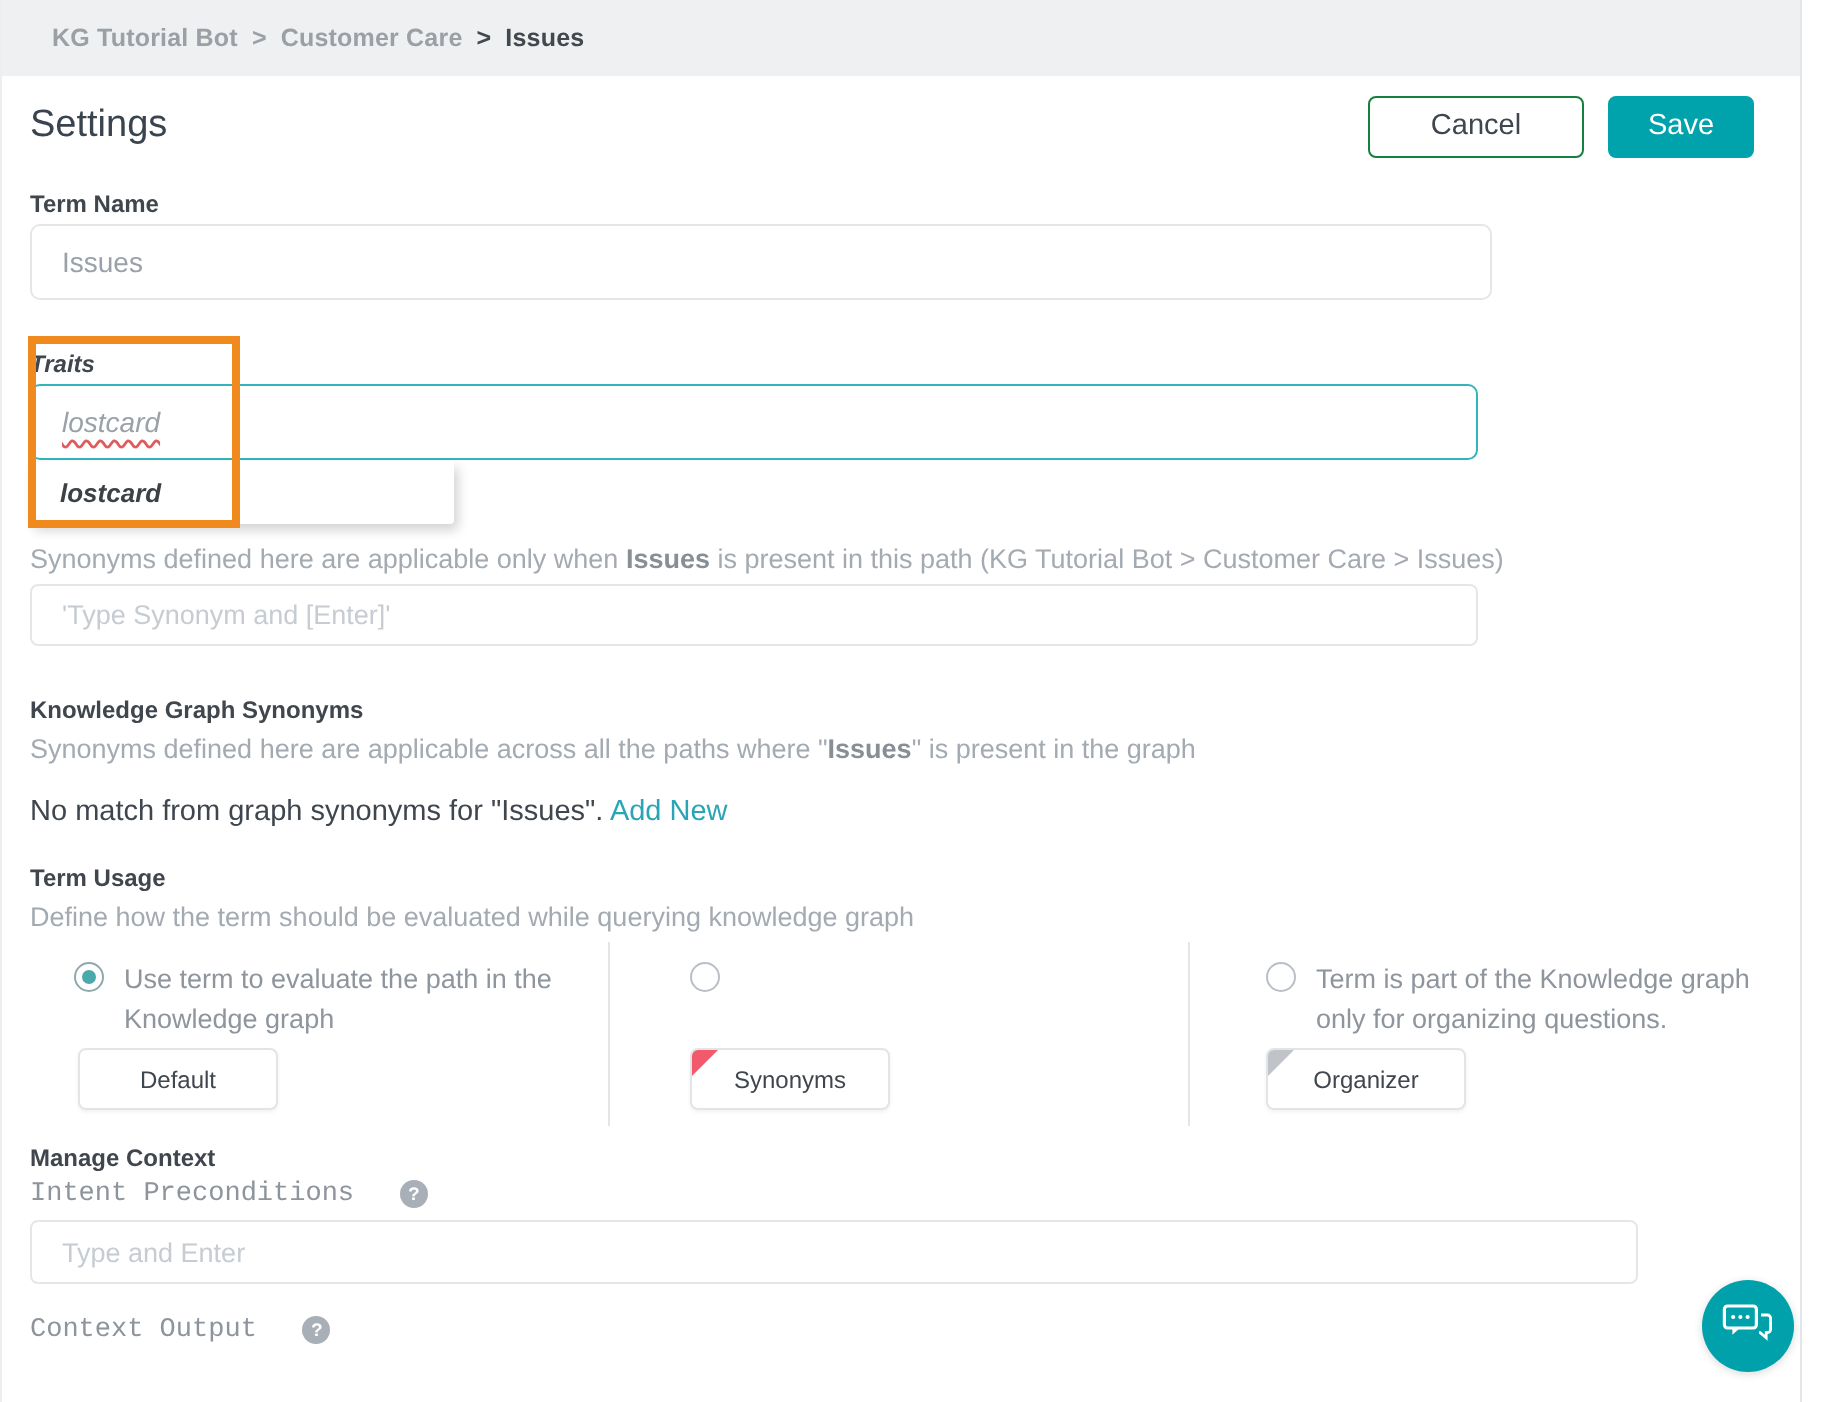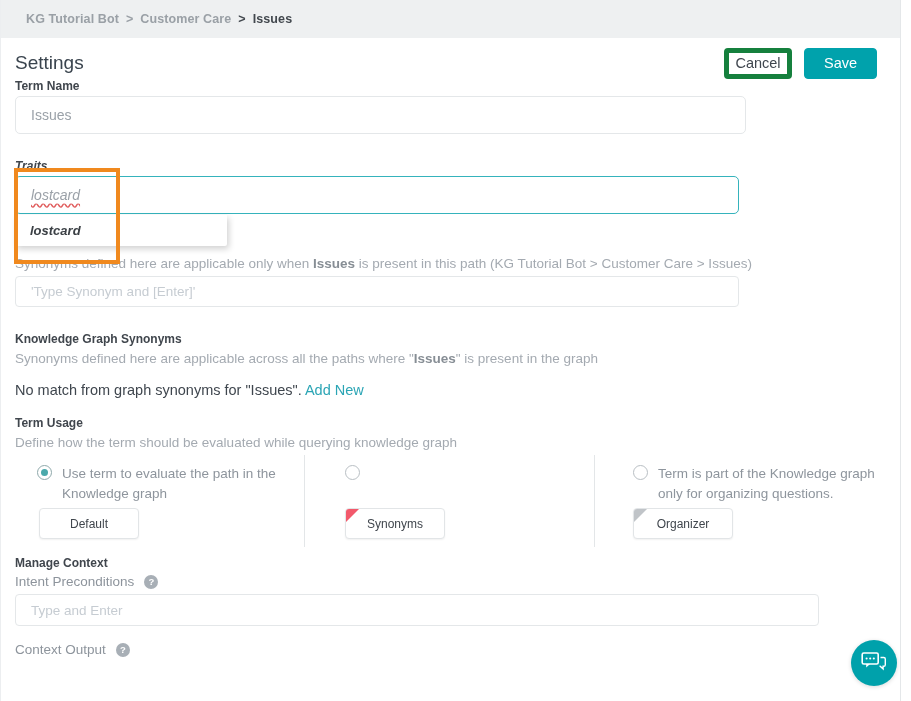--- a/index.html
+++ b/index.html
@@ -21,32 +21,32 @@
   .crumb { color:#9aa0a6; }
   .crumb-sep { color:#9aa0a6; margin:0 7px; }
   .crumb-sep.dark, .crumb.current { color:#42484e; }
   
   .content { padding:0 14px; position:relative; }
   .header-row { display:flex; align-items:center; margin-top:9px; height:32px; }
   .page-title { font-size:19px; color:#3a444e; font-weight:500; }
   .header-actions { margin-left:auto; display:flex; gap:12px; padding-right:9px; }
   .btn { height:31px; border-radius:4px; font-size:14.5px; cursor:pointer;
          font-family:"Liberation Sans", sans-serif; }
-  .btn-cancel { width:68px; background:#fff; border:5px solid #15803d; color:#3f464e; }
+  .btn-cancel { width:108px; background:#fff; border:1px solid #15803d; color:#3f464e; }
   .btn-save   { width:73px; background:#00a2ac; border:1px solid #00a2ac; color:#fff; }
   
   .field-label { font-size:12px; font-weight:700; color:#40464d; }
   .text-input {
     display:block; width:731px; height:38px; margin-top:3px;
     border:1px solid #e4e7e9; border-radius:5px; padding:0 15px;
     font-size:14px; color:#9aa1a8; background:#fff;
     font-family:"Liberation Sans", sans-serif; outline:none;
   }
   .text-input::placeholder { color:#c6ccd2; }
-  .term-name-field { }
+  .term-name-field { margin-top:16px; }
   
   .traits-field { margin-top:25px; position:relative; margin-bottom:41px;font-style:italic; }
   .traits-input {
     width:724px; height:38px; margin-top:3px; border:1px solid #35b3bc;
     border-radius:5px; padding:10px 15px; font-size:14px; color:#9ba1a8;
     background:#fff; cursor:text;
   }
   .traits-input .wavy {
     text-decoration:underline; text-decoration-style:wavy;
     text-decoration-color:#e05c5c; text-underline-offset:3px;
@@ -110,22 +110,22 @@
   .option-2 .option-btn { left:40px; }
   .option-3 .option-btn { left:38px; }
   .option-btn .flag {
     position:absolute; top:0; left:0; width:0; height:0;
     border-top:13px solid transparent; border-right:13px solid transparent;
   }
   .flag-red  { border-top-color:#f2596b !important; }
   .flag-gray { border-top-color:#c0c4c8 !important; }
   
   .manage-context { margin-top:9px; }
-  .sub-label-row { margin-top:4px; display:flex; align-items:center; gap:10px;
-                   font-size:13.5px; color:#8d949c; }
+  .sub-label-row { margin-top:4px; display:flex; gap:23px;
+                   font-size:13.5px; color:#8d949c;font-family:Liberation Mono, monospace; }
   .help-icon {
     width:14px; height:14px; border-radius:50%; background:#a8afb6; color:#fff;
     font-size:9.5px; font-weight:700; display:inline-flex; align-items:center;
     justify-content:center; cursor:pointer;
   }
   .intent-input {
     display:block; width:804px; height:32px; margin-top:5px;
     border:1px solid #e4e7e9; border-radius:4px; padding:0 15px;
     font-size:13.5px; background:#fff; outline:none;
     font-family:"Liberation Sans", sans-serif;

